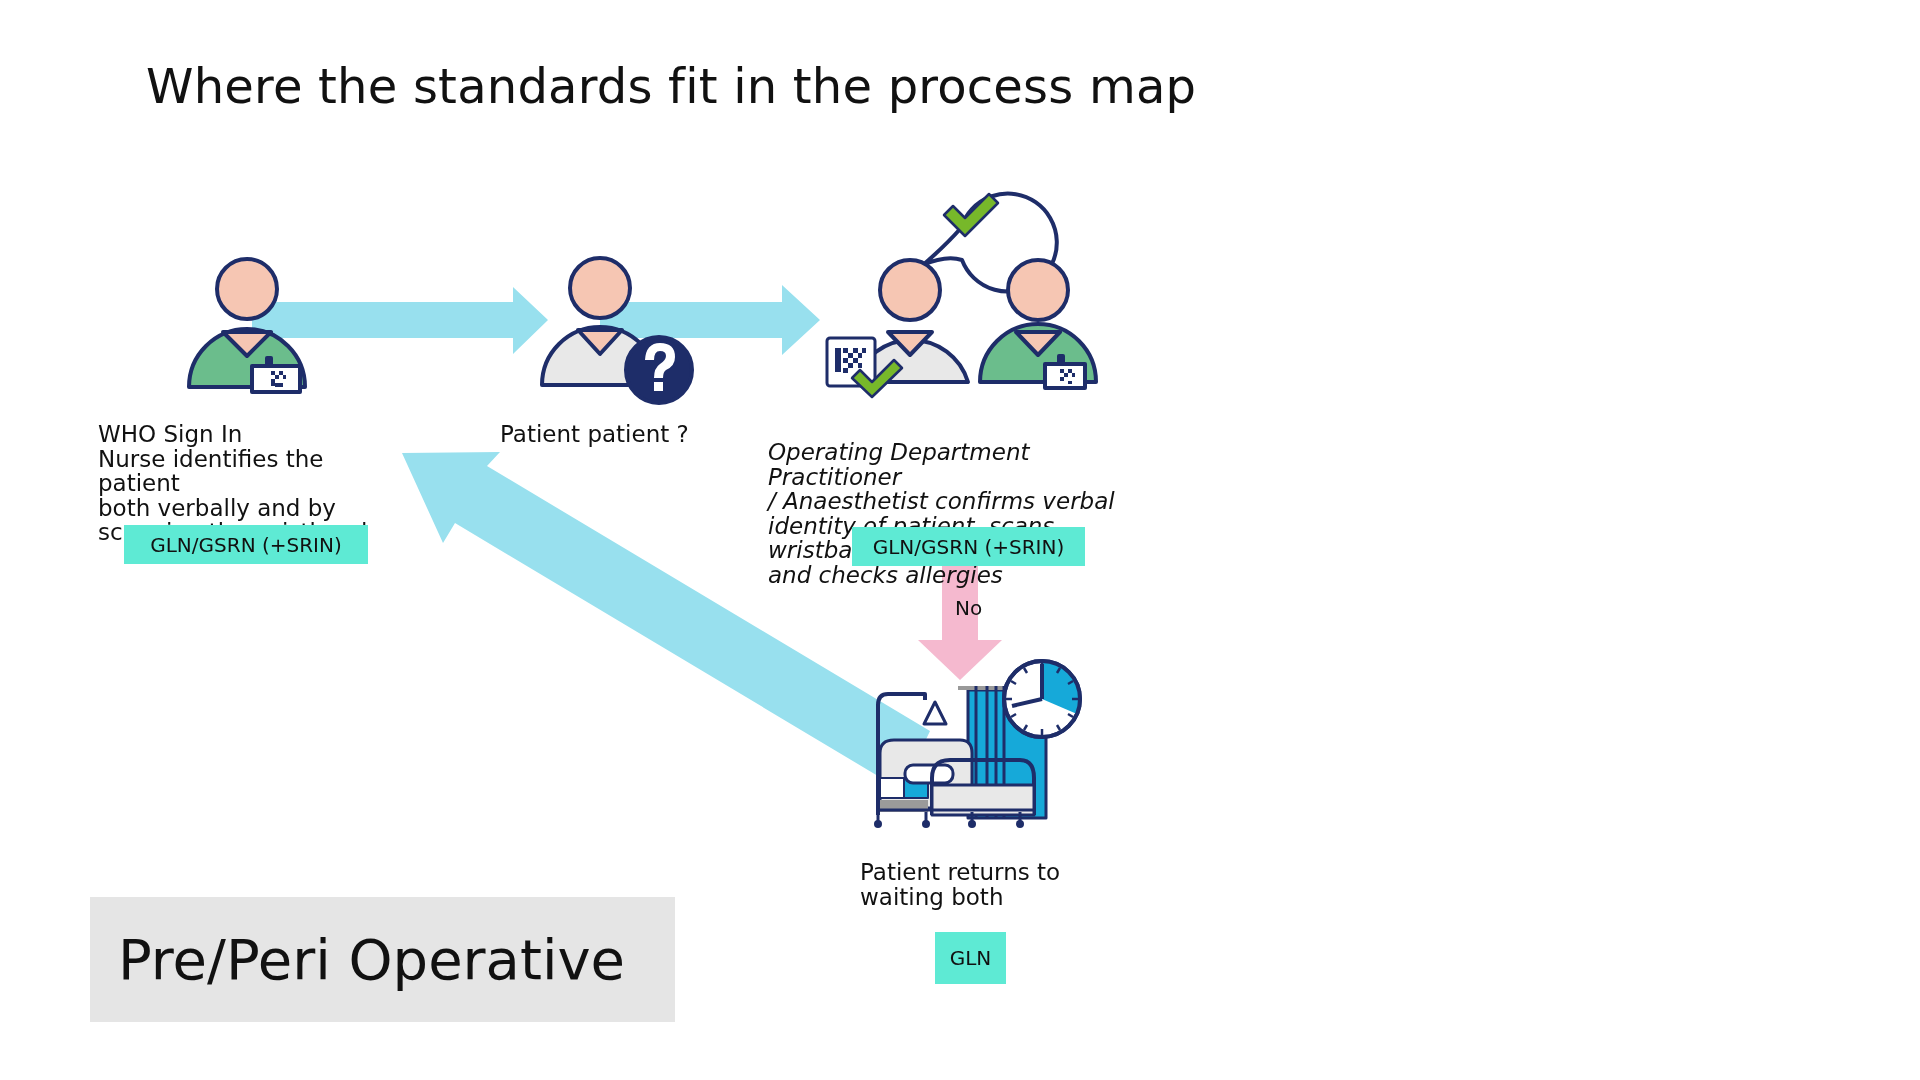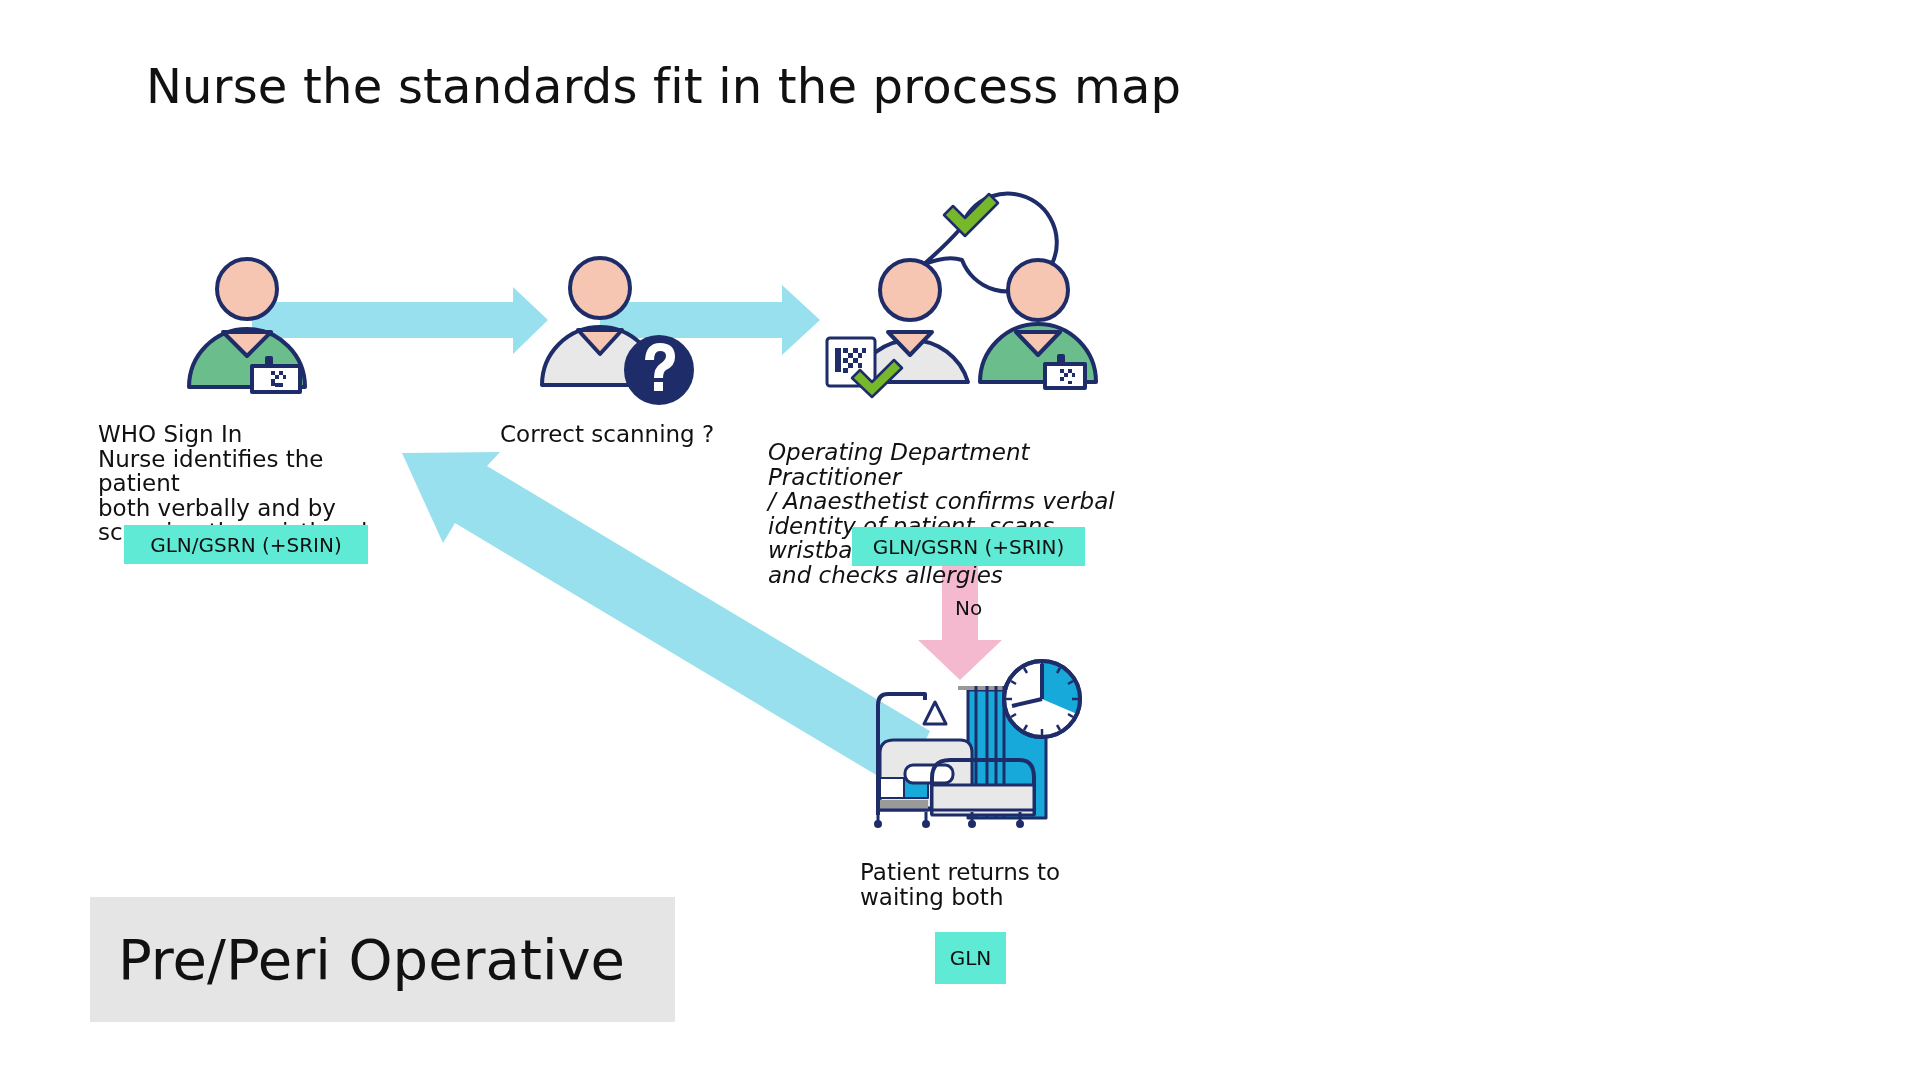--- a/index.html
+++ b/index.html
@@ -22,21 +22,21 @@
   .no-label { position: absolute; font-size: 20px; margin-top: 8px; }
   .phase-box {
     position: absolute; left: 90px; top: 897px; width: 585px; height: 125px;
     background: #e5e5e5; display: flex; align-items: center;
   }
   .phase-box span { font-size: 56px; padding-left: 28px; white-space: nowrap; }
 </style>
 </head>
 <body>
 
-<h1 class="title">Nurse the standards fit in the process map</h1>
+<h1 class="title">Where the standards fit in the process map</h1>
 
 <svg id="diagram" viewBox="0 0 1920 1080" xmlns="http://www.w3.org/2000/svg">
 
   <g>
     <polygon points="920,752 898,788 455,523 443,543 402,453 500,452 487,466 930,731" fill="#98e0ee"></polygon>
   </g>
 
   <polygon points="252,302 513,302 513,287 548,320 513,354 513,338 252,338" fill="#98e0ee"></polygon>
 
   <polygon points="600,302 782,302 782,285 820,320 782,355 782,338 600,338" fill="#98e0ee"></polygon>
@@ -170,21 +170,21 @@
     </g>
   </g>
 </svg>
 
 <div class="caption" style="left:98px; top:422px; width:300px;">WHO Sign In
 Nurse identifies the patient
 both verbally and by
 scanning the wristband</div>
 <div class="badge" style="left:124px; top:525px; width:244px; height:39px;">GLN/GSRN (+SRIN)</div>
 
-<div class="caption" style="left:500px; top:422px; width:218px;">Correct scanning ?</div>
+<div class="caption" style="left:500px; top:422px; width:218px;">Patient patient ?</div>
 
 <div class="caption" style="left:768px; top:440px; width:400px;font-style:italic;">Operating Department Practitioner
 / Anaesthetist confirms verbal
 identity of patient, scans wristband
 and checks allergies</div>
 <div class="badge" style="left:852px; top:527px; width:233px; height:39px;">GLN/GSRN (+SRIN)</div>
 
 <div class="no-label" style="left:955px; top:588px;">No</div>
 
 <div class="caption" style="left:860px; top:860px; width:220px;">Patient returns to

